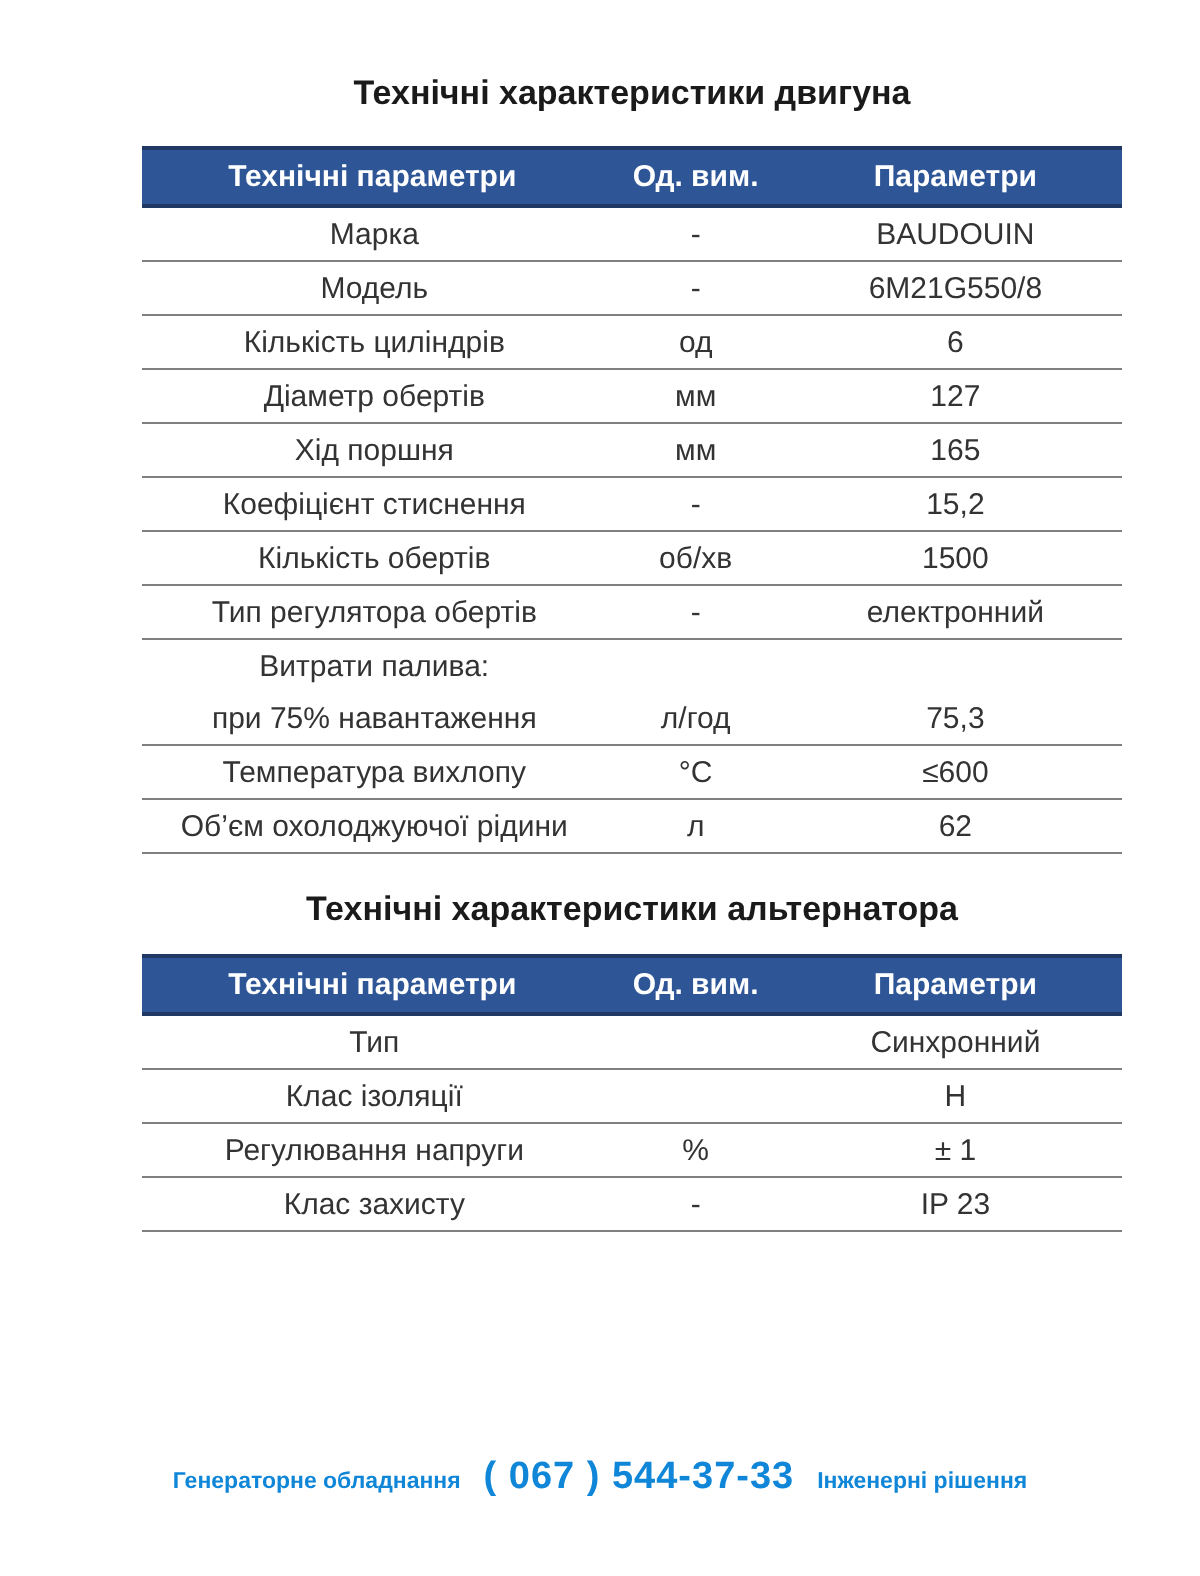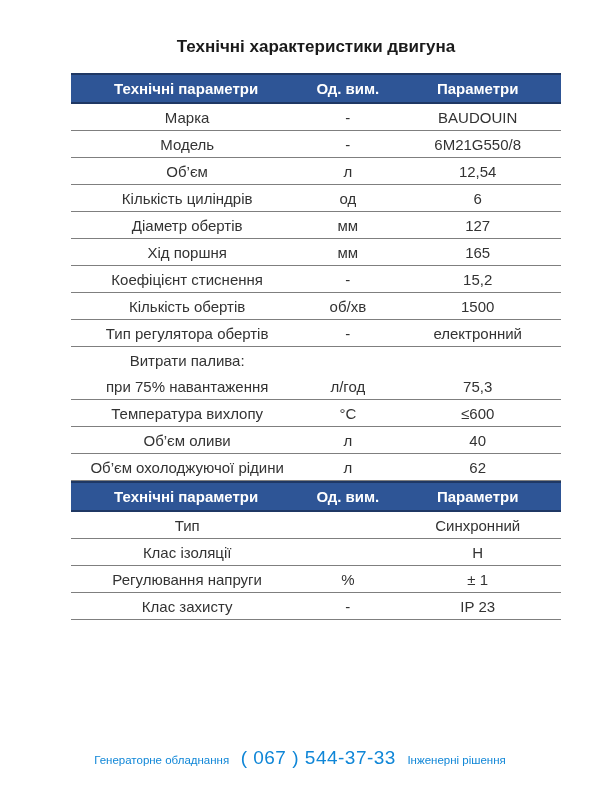--- a/index.html
+++ b/index.html
@@ -64,24 +64,24 @@
     text-align: center;
     padding-left: 4px;
   }
   table.spec-table tbody tr.no-sep td {
     border-bottom: none;
   }
   .footer {
     position: absolute;
     left: 0;
     right: 0;
-    top: 747px;
+    top: 728px;
     text-align: center;
     color: var(--footer-color, #0f86d7);
-    font-weight: normal;
+    font-weight: bold;
     white-space: nowrap;
   }
   .footer .small {
     font-size: 11.5px;
   }
   .footer .phone {
     font-size: 19px;
     margin: 0 7px;
     letter-spacing: 0.5px;
   }
@@ -111,25 +111,20 @@
           <td>Марка</td>
           <td>-</td>
           <td>BAUDOUIN</td>
         </tr>
         <tr>
           <td>Модель</td>
           <td>-</td>
           <td>6M21G550/8</td>
         </tr>
         <tr>
-          <td>Об’єм</td>
-          <td>л</td>
-          <td>12,54</td>
-        </tr>
-        <tr>
           <td>Кількість циліндрів</td>
           <td>од</td>
           <td>6</td>
         </tr>
         <tr>
           <td>Діаметр обертів</td>
           <td>мм</td>
           <td>127</td>
         </tr>
         <tr>
@@ -161,32 +156,28 @@
           <td>при 75% навантаження</td>
           <td>л/год</td>
           <td>75,3</td>
         </tr>
         <tr>
           <td>Температура вихлопу</td>
           <td>°C</td>
           <td>≤600</td>
         </tr>
         <tr>
-          <td>Об’єм оливи</td>
-          <td>л</td>
-          <td>40</td>
-        </tr>
-        <tr>
           <td>Об’єм охолоджуючої рідини</td>
           <td>л</td>
           <td>62</td>
         </tr>
       </tbody>
   </table>
 
+  <h1 class="section-title second">Технічні характеристики альтернатора</h1>
 
   <table class="spec-table">
     <colgroup>
         <col class="c1">
         <col class="c2">
         <col class="c3">
       </colgroup>
     <thead>
       <tr>
         <th>Технічні параметри</th>

